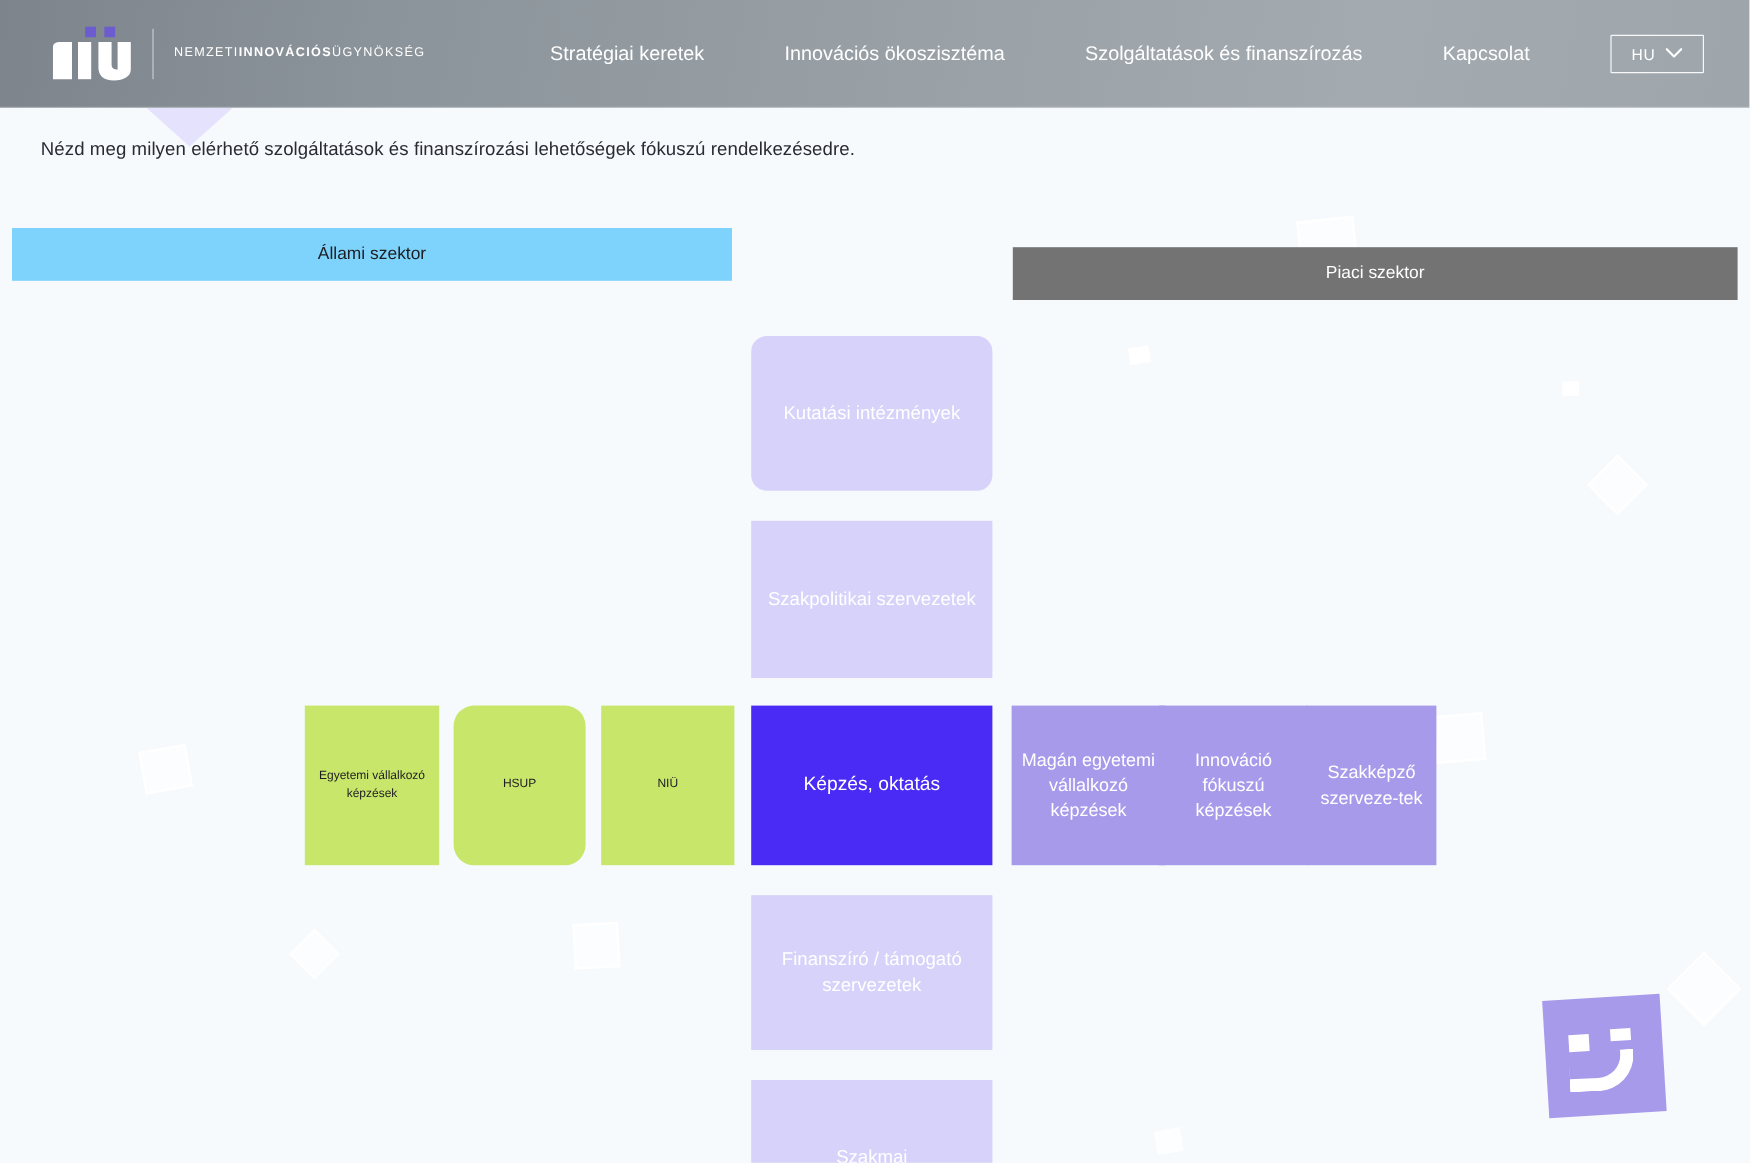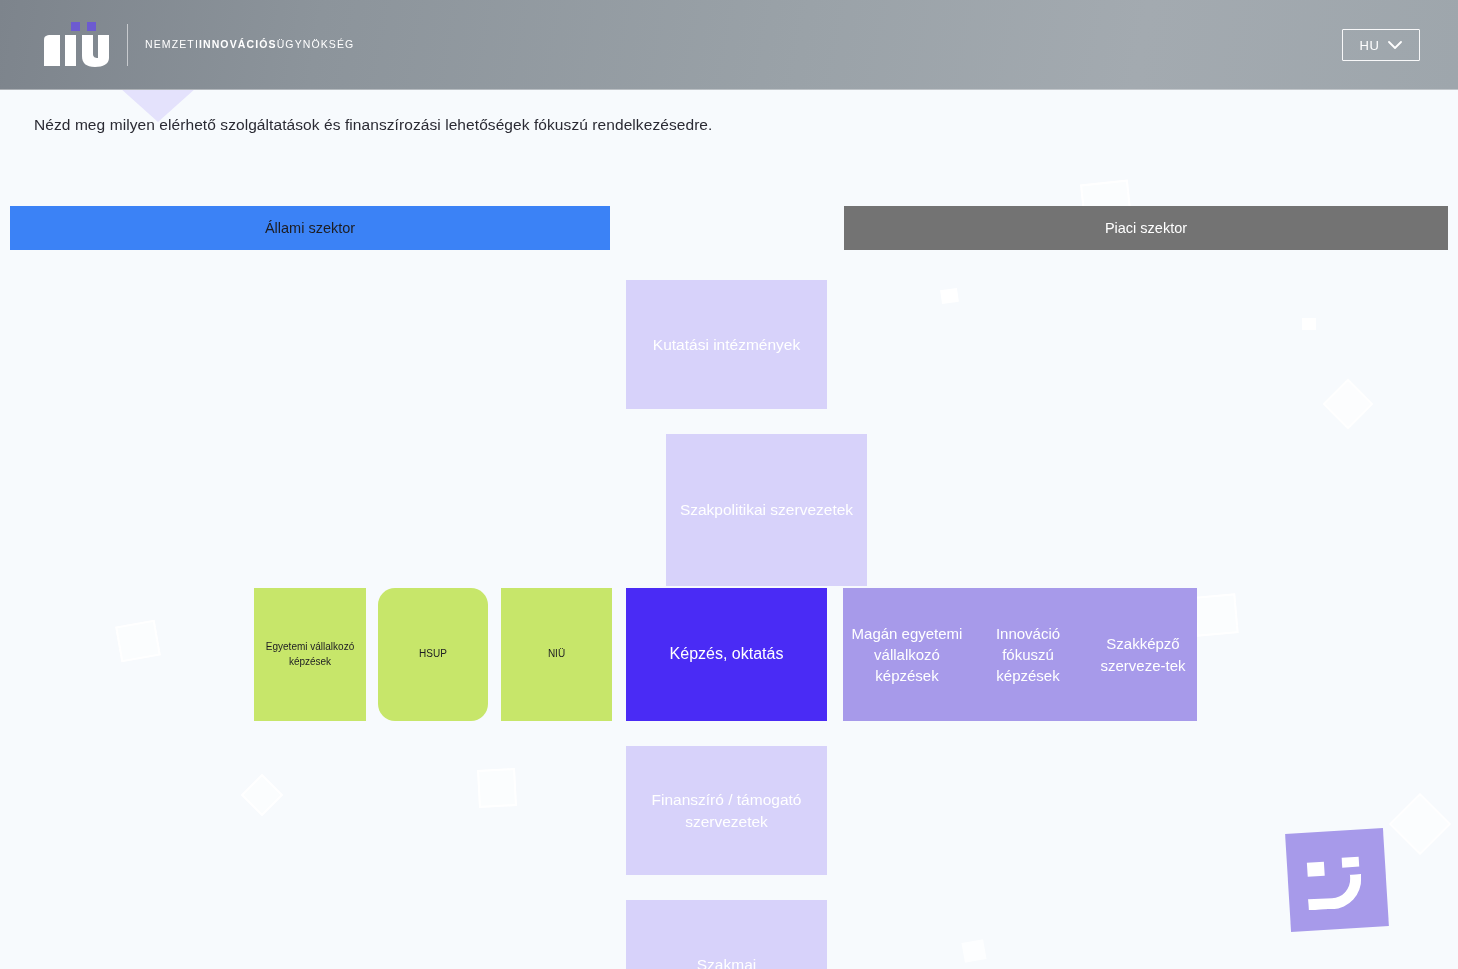--- a/index.html
+++ b/index.html
@@ -174,23 +174,23 @@
   .sector-bar {
     position: absolute;
     height: 44px;
     display: flex;
     align-items: center;
     justify-content: center;
     font-size: 14.5px;
   }
   .sector-state {
     left: 10px;
-    top: 116px;
+    top: 100px;
     width: 600px;
-    background: #3b82f6;
+    background: #7dd3fc;
     color: #1d1d22;
   }
   .sector-market {
     left: 844px;
     top: 116px;
     width: 604px;
     background: #737373;
     color: #ffffff;
   }
 
@@ -219,22 +219,22 @@
     font-size: 15px;
   }
   .card-active {
     background: #4a2bf5;
     color: #ffffff;
     font-size: 16px;
   }
 
   
   .c-center { left: 626px; width: 201px; }
-  .pos-kutatasi     { top: 190px; height: 129px; }
-  .pos-szakpolitikai{ top: 344px; height: 152px; margin-left: 40px; }
+  .pos-kutatasi     { top: 190px; height: 129px; border-radius: 13px; }
+  .pos-szakpolitikai{ top: 344px; height: 131px; }
   .pos-kepzes       { top: 498px; height: 133px; }
   .pos-finanszíro   { top: 656px; height: 129px; }
   .pos-szakmai      { top: 810px; height: 129px; }
 
   
   .g1 { left: 254px; top: 498px; width: 112px; height: 133px; }
   .g2 { left: 378px; top: 498px; width: 110px; height: 133px; border-radius: 17px; }
   .g3 { left: 501px; top: 498px; width: 111px; height: 133px; }
 
   
@@ -259,20 +259,26 @@
       </svg>
     </div>
     <div class="logo-divider"></div>
     <div class="logo-text">
       <span>NEMZETI</span>
       <span class="lt-strong">INNOVÁCIÓS</span>
       <span>ÜGYNÖKSÉG</span>
     </div>
   </div>
 
+  <nav class="nav">
+    <a class="nav-item">Stratégiai keretek</a>
+    <a class="nav-item">Innovációs ökoszisztéma</a>
+    <a class="nav-item">Szolgáltatások és finanszírozás</a>
+    <a class="nav-item">Kapcsolat</a>
+  </nav>
 
   <div class="lang-select">
     <span class="lang-label">HU</span>
     <span class="chev">
       <svg width="14" height="9" viewBox="0 0 14 9" aria-hidden="true">
         <path d="M1 1 L7 7 L13 1" stroke="#ffffff" stroke-width="1.8" fill="none" stroke-linecap="round" stroke-linejoin="round"></path>
       </svg>
     </span>
   </div>
 </div>

